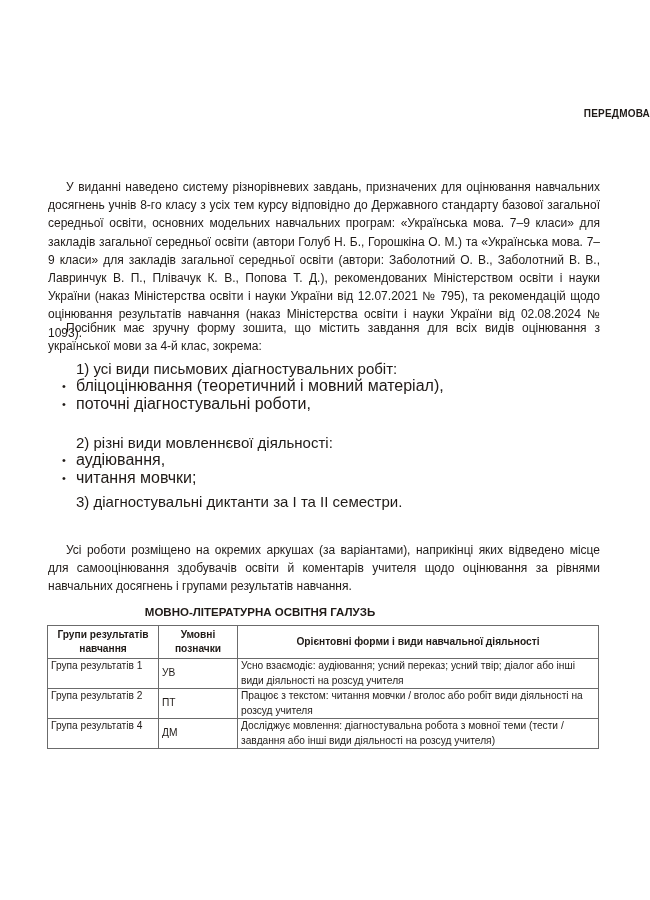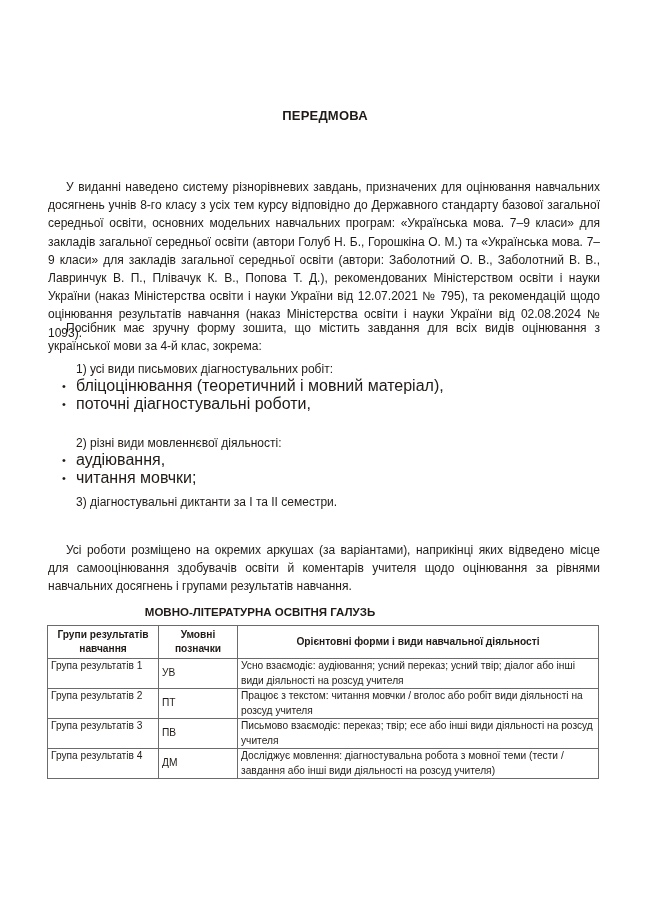--- a/index.html
+++ b/index.html
@@ -3,30 +3,30 @@
 <meta charset="utf-8">
 <style>
   html, body { margin: 0; padding: 0; background: #ffffff; }
   body {
     width: 650px; height: 900px; position: relative; overflow: hidden;
     font-family: "Liberation Sans", "DejaVu Sans", sans-serif;
     color: #1f1a17;
   }
   .page-title {
     position: absolute; top: 108px; left: 0; width: 650px;
-    text-align: center; font-weight: bold; font-size: 13px; letter-spacing: 0.2px;
+    text-align: right; font-weight: bold; font-size: 10px; letter-spacing: 0.2px;
   }
   .text {
     position: absolute; left: 48px; width: 552px;
     font-size: 12px; line-height: 18.2px; text-align: justify;
   }
   .text p { margin: 0; text-indent: 18px; text-align-last: left; }
   .p1 { top: 178px; }
   .p2 { top: 319px; }
-  .list-head { position: absolute; left: 76px; font-size: 12px; line-height: 18px; }
+  .list-head { position: absolute; left: 76px; font-size: 15px; line-height: 18px; }
   .bullets { position: absolute; left: 62px; margin: 0; padding: 0; list-style: none; font-size: 16px; line-height: 18.3px; }
   .bullets li { position: relative; padding-left: 14px; }
   .bullets li::before { content: "•"; position: absolute; left: 0; top: 0; font-size: 11px; }
   .p3 { top: 541px; }
   .section-title {
     position: absolute; top: 606px; left: 0; width: 520px; text-align: center;
     font-weight: bold; font-size: 11.5px;
   }
   table.grid {
     position: absolute; top: 625px; left: 47px; width: 552px;
@@ -89,23 +89,18 @@
       <td>Група результатів 1</td>
       <td class="code">УВ</td>
       <td>Усно взаємодіє: аудіювання; усний переказ; усний твір; діалог або інші види діяльності на розсуд учителя</td>
     </tr>
     <tr>
       <td>Група результатів 2</td>
       <td class="code">ПТ</td>
       <td>Працює з текстом: читання мовчки / вголос або робіт види діяльності на розсуд учителя</td>
     </tr>
     <tr>
-      <td>Група результатів 3</td>
-      <td class="code">ПВ</td>
-      <td>Письмово взаємодіє: переказ; твір; есе або інші види діяльності на розсуд учителя</td>
-    </tr>
-    <tr>
       <td>Група результатів 4</td>
       <td class="code">ДМ</td>
       <td>Досліджує мовлення: діагностувальна робота з мовної теми (тести / завдання або інші види діяльності на розсуд учителя)</td>
     </tr>
   </tbody>
 </table>
 
 </body></html>

